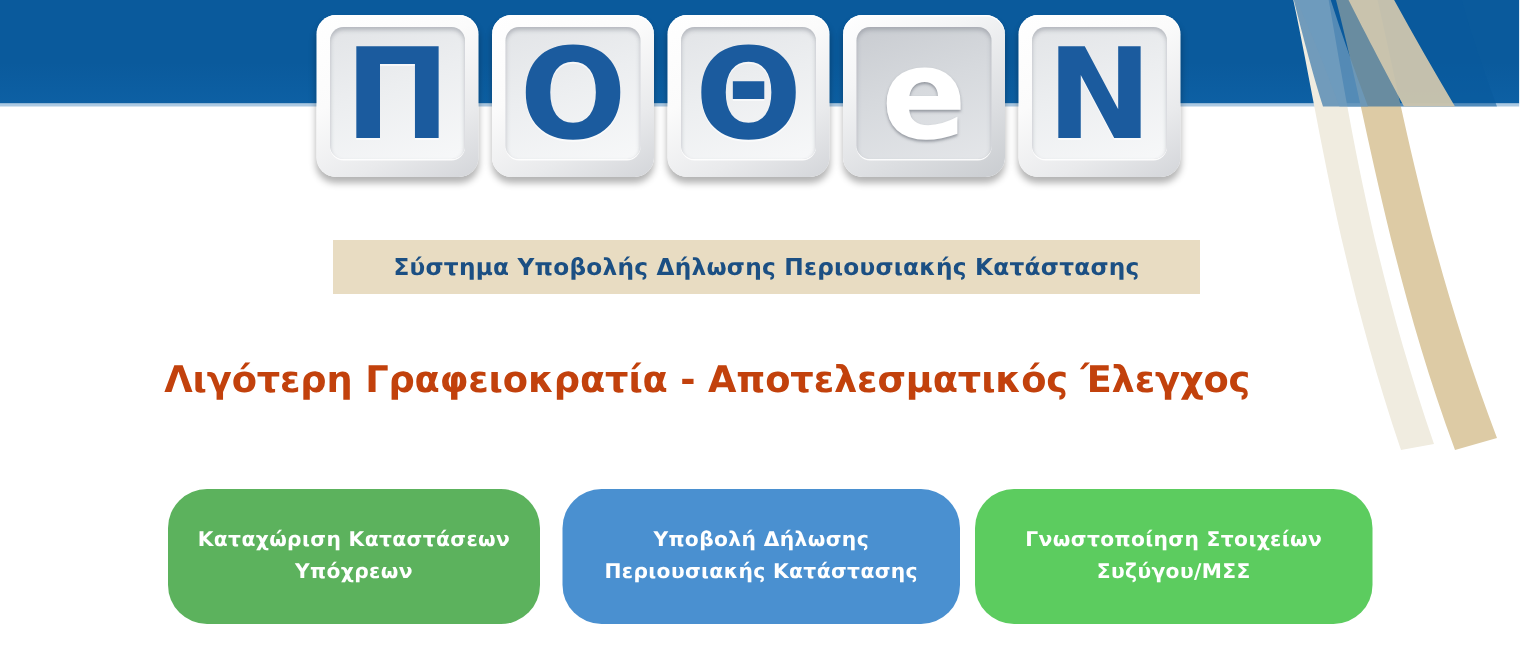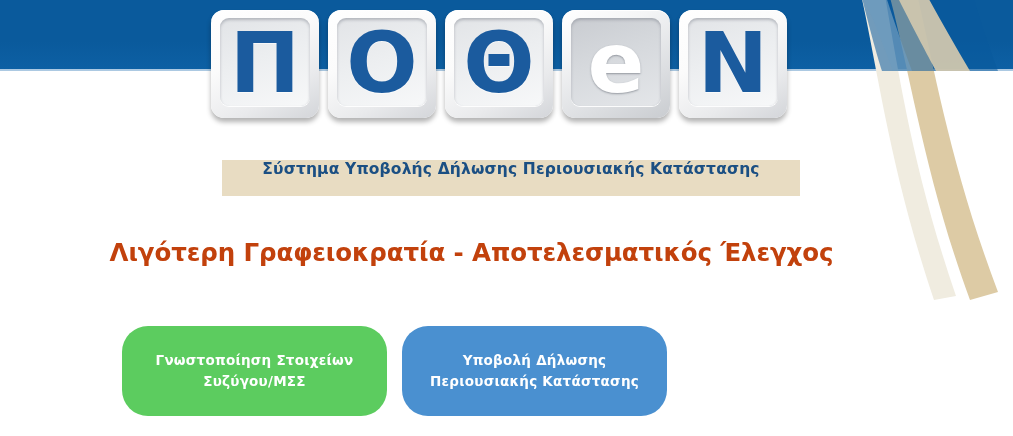--- a/index.html
+++ b/index.html
@@ -121,21 +121,21 @@
 
   
   .subtitle-banner {
     position: absolute;
     left: 222px;
     top: 160px;
     width: 578px;
     height: 36px;
     background: #e8dcc2;
     display: flex;
-    align-items: flex-start;
+    align-items: center;
     justify-content: center;
     z-index: 4;
   }
   .subtitle-banner .subtitle-text {
     font-family: "DejaVu Sans", "Liberation Sans", sans-serif;
     font-size: 15.5px;
     font-weight: 700;
     color: #1b4f83;
     letter-spacing: .15px;
     white-space: nowrap;
@@ -236,19 +236,21 @@
 
   <div class="subtitle-banner">
     <span class="subtitle-text">Σύστημα Υποβολής Δήλωσης Περιουσιακής Κατάστασης</span>
   </div>
 
   <div class="tagline">
     <span class="tagline-text">Λιγότερη Γραφειοκρατία - Αποτελεσματικός Έλεγχος</span>
   </div>
 
   <div class="button-row">
+    <button class="action-button green-dark">Καταχώριση Καταστάσεων
+Υπόχρεων</button>
+    <button class="action-button blue">Υποβολή Δήλωσης
+Περιουσιακής Κατάστασης</button>
     <button class="action-button green-light">Γνωστοποίηση Στοιχείων
 Συζύγου/ΜΣΣ</button>
-    <button class="action-button blue">Υποβολή Δήλωσης
-Περιουσιακής Κατάστασης</button>
   </div>
 
 </div>
 
 </body></html>

